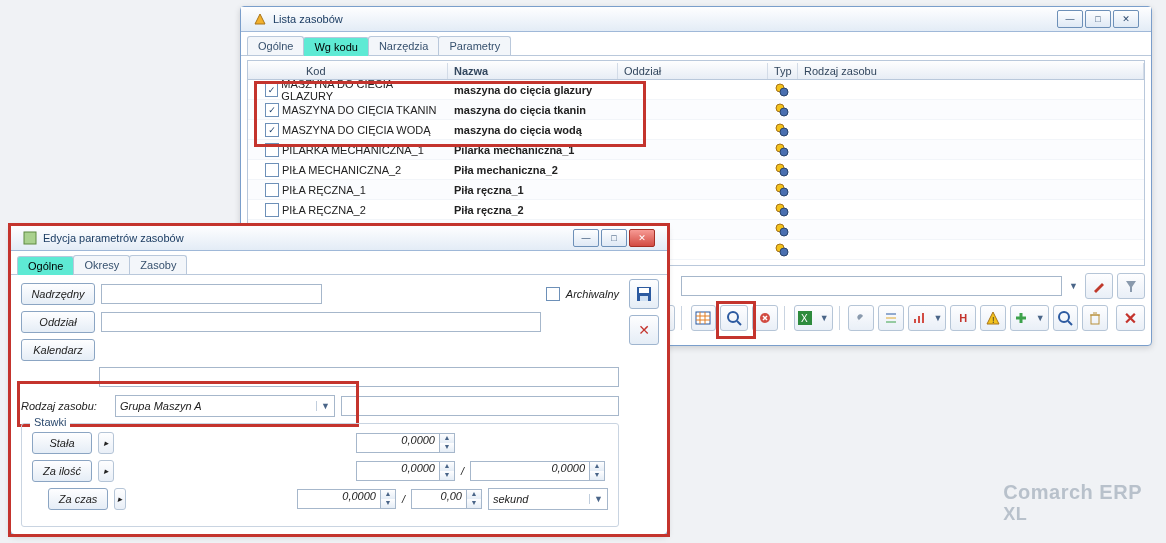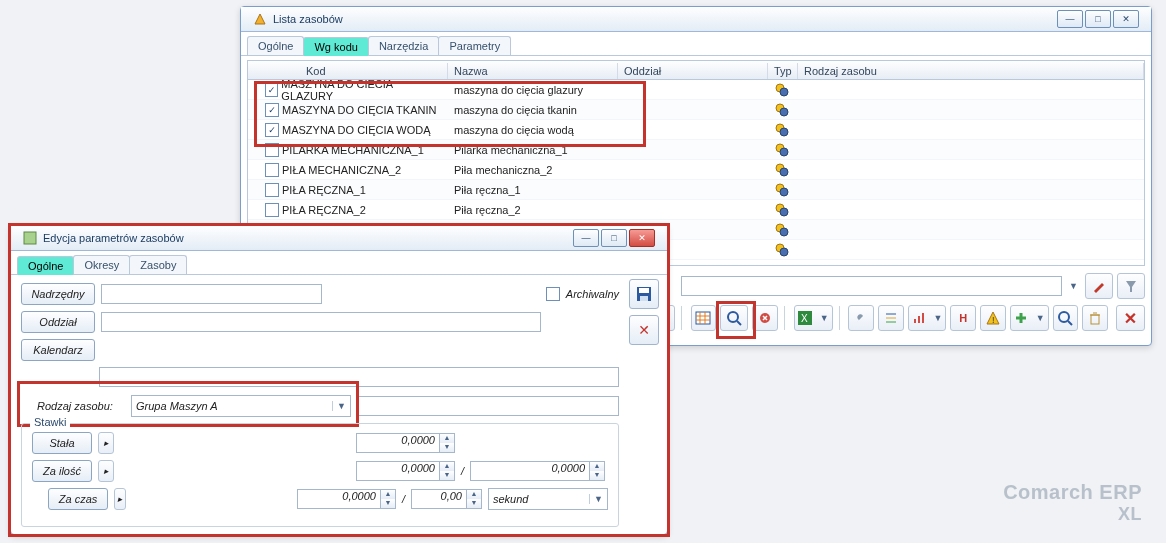--- a/index.html
+++ b/index.html
@@ -124,21 +124,21 @@
     background:#fff;
     display:inline-flex;
     align-items:center;
     justify-content:center;
     font-size:9px;
     color:#1a3d68;
   }
   .typeicon svg { display:block; }
 
   .col-kod   { width: 200px; }
-  .col-nazwa { width: 170px; }
+  .col-nazwa { width: 170px; font-weight: bold; }
   .col-oddz  { width: 150px; }
   .col-typ   { width: 30px; text-align:center; }
   .col-rod   { flex: 1; }
 
   .hi-red {
     position: absolute;
     border: 3px solid #c4342d;
     pointer-events: none;
   }
 
@@ -269,21 +269,21 @@
   
   .watermark {
     position:absolute;
     right: 24px;
     bottom: 18px;
     color:#b8c1cb;
     font-size:20px;
     font-weight:600;
     letter-spacing:0.5px;
   }
-  .watermark small { display:block; font-size:18px; font-weight:700;text-align:right; }
+  .watermark small { display:block; font-size:18px; font-weight:700; }
 </style>
 </head>
 <body>
 
 <div class="watermark">
   <span>Comarch ERP</span>
   <small>XL</small>
 </div>
 
 <div class="window" style="left:240px; top:6px; width:910px; height:338px;">
@@ -646,21 +646,21 @@
     </div>
 
     <div class="form-row">
       <div class="btn">Kalendarz</div>
     </div>
 
     <div class="form-row" style="margin-left:78px;">
       <div class="txtfield" style="max-width:510px;"></div>
     </div>
 
-    <div class="form-row" style="margin-top:8px; position:relative;padding-left:16px;">
+    <div class="form-row" style="margin-top:8px; position:relative;">
       <span style="width:88px;">Rodzaj zasobu:</span>
       <div class="combo" style="width:210px;">
         <span>Grupa Maszyn A</span>
         <span class="arrow">▼</span>
       </div>
       <div class="txtfield"></div>
       <div class="hi-red" style="left:-4px; top:-14px; width:336px; height:40px;"></div>
     </div>
 
     <div class="group">

